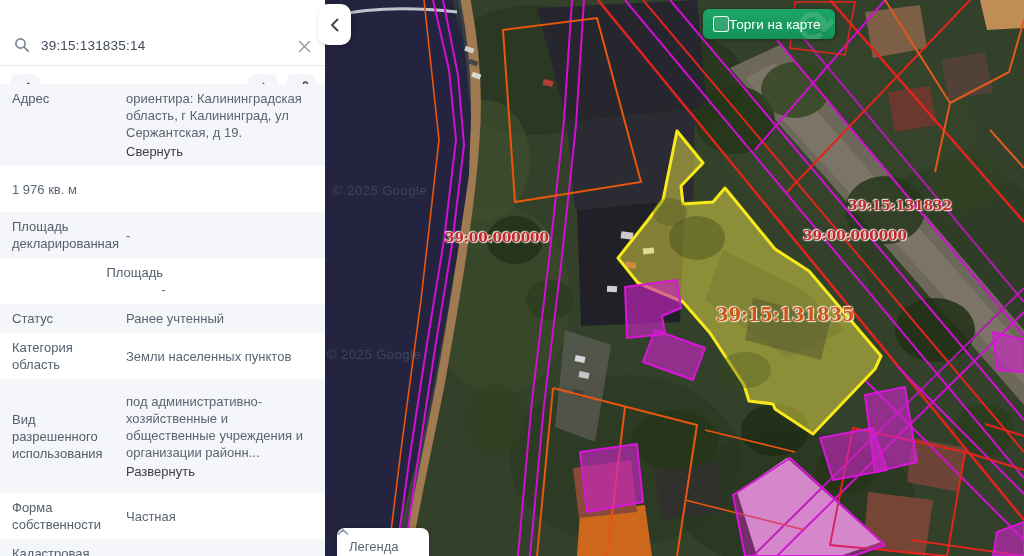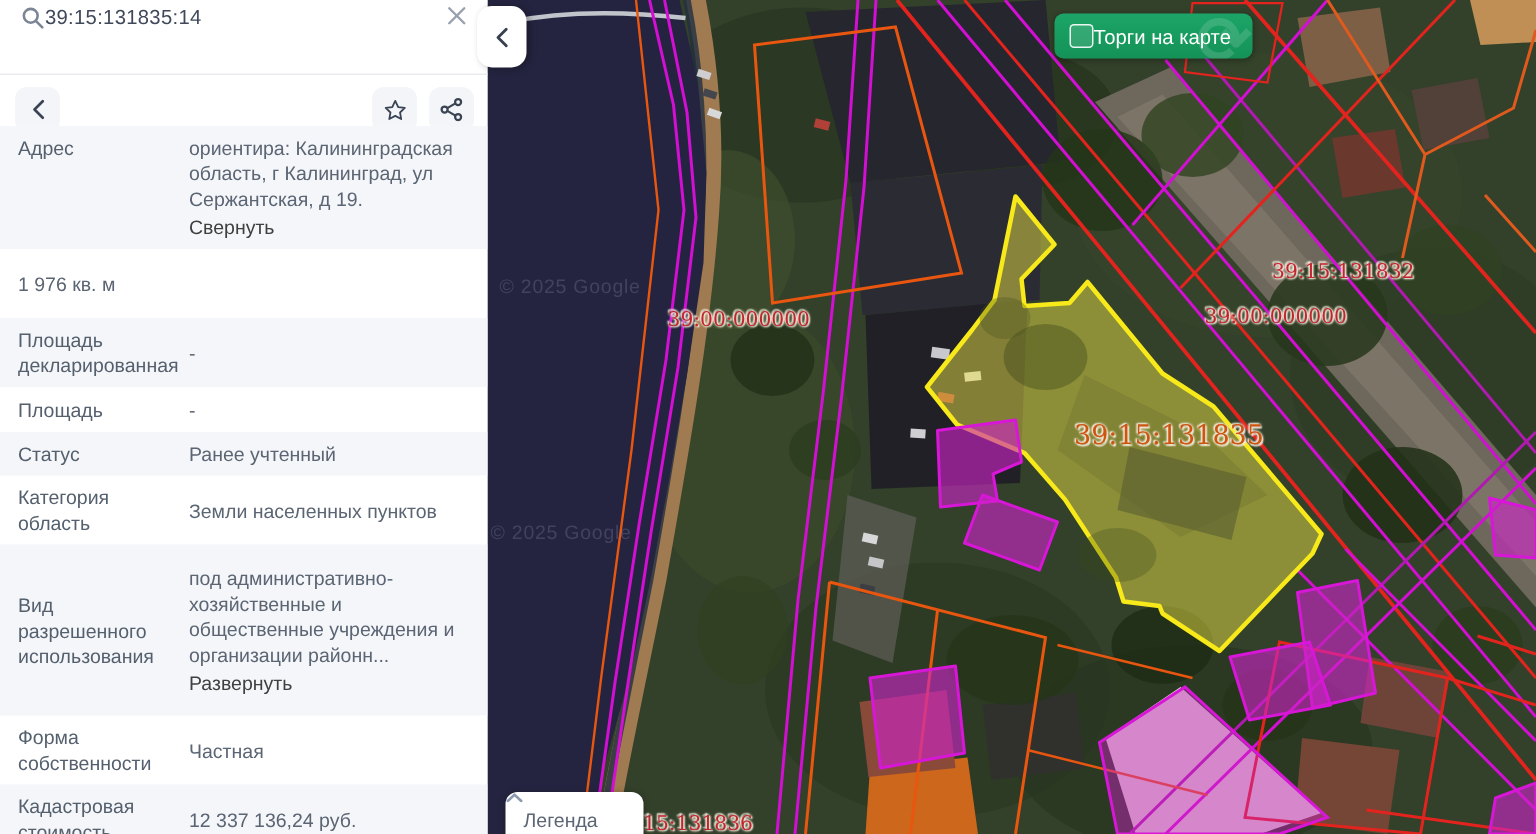--- a/index.html
+++ b/index.html
@@ -1,41 +1,41 @@
 <!DOCTYPE html>
 <html><head>
 <meta charset="utf-8">
 <style>
   html,body{margin:0;padding:0;background:#fff;}
   body{width:1024px;height:556px;font-family:"Liberation Sans",sans-serif;-webkit-font-smoothing:antialiased;}
   .app{position:relative;width:1024px;height:556px;overflow:hidden;background:#fff;}
 
   
   .sidebar{position:absolute;left:0;top:0;width:325px;height:556px;background:#fff;z-index:5;}
-  .search-row{height:41px;border-bottom:1px solid #e9ebef;display:flex;align-items:flex-start;padding:4px 14px;}
+  .search-row{height:41px;border-bottom:1px solid #e9ebef;display:flex;align-items:flex-end;padding:12px 14px;gap:11px;}
   .search-text{flex:1;font-size:13.5px;color:#40495a;letter-spacing:.2px;}
   .icon-btn{display:flex;align-items:center;justify-content:center;cursor:pointer;}
   .toolbar{position:relative;height:42px;}
   .tb-btn{position:absolute;top:8px;width:30px;height:30px;border-radius:8px;background:#f3f5f8;display:flex;align-items:center;justify-content:center;cursor:pointer;}
   .tb-back{left:10px;}
   .tb-star{right:47px;}
   .tb-share{right:9px;}
   .rows{position:absolute;top:84px;left:0;right:0;bottom:0;overflow:hidden;}
   .row{display:flex;align-items:center;box-sizing:border-box;padding:6px 10px 6px 12px;font-size:13px;line-height:17px;color:#5b6573;}
   .row.alt{background:#f4f6f9;}
   .row .lbl{width:108px;flex:none;padding-right:6px;color:#55606e;}
   .row .val{flex:1;color:#5b6573;}
   .row a.link{color:#404040;cursor:pointer;display:inline-block;margin-top:2px;}
-  .h82{min-height:82px;} .h46{min-height:46px;} .h30{min-height:30px;} .h28{min-height:28px;} .h114{min-height:114px;} .h40{min-height:40px;}
+  .h82{min-height:82px;} .h46{min-height:46px;} .h30{min-height:30px;flex-direction:column;} .h28{min-height:28px;} .h114{min-height:114px;} .h40{min-height:40px;}
 
   
   .map{position:absolute;left:325px;top:0;width:699px;height:556px;background:#2e3a26;overflow:hidden;}
   .map svg{position:absolute;left:0;top:0;}
-  .maplabel{position:absolute;font-family:"DejaVu Serif","Liberation Serif",serif;font-weight:normal;font-size:13.5px;white-space:nowrap;
-    text-shadow:0 0 2px #f2e8d8,0 0 2px #f2e8d8,1px 1px 1px rgba(250,240,225,.95),-1px -1px 1px rgba(250,240,225,.95);}
+  .maplabel{position:absolute;font-family:"DejaVu Serif","Liberation Serif",serif;font-weight:bold;font-size:13.5px;white-space:nowrap;
+    text-shadow:0 0 2px #f2e8d8,0 0 2px #f2e8d8,1px 1px 1px rgba(250,240,225,.95),-1px -1px 1px rgba(250,240,225,.95);margin-top:24px;}
   .lab-red{color:#c22530;}
   .lab-orange{color:#cd5512;font-size:18px;}
   .watermark{position:absolute;font-size:13px;color:rgba(170,175,205,.22);letter-spacing:.5px;}
 
   .torgi-btn{position:absolute;left:378px;top:9px;height:30px;padding:0 14px 0 10px;display:flex;align-items:center;gap:0;
     background:linear-gradient(180deg,#1ca567,#149257);border-radius:6px;color:#fff;font-size:13.5px;
     box-shadow:0 1px 4px rgba(0,0,0,.35);cursor:pointer;overflow:hidden;}
   .torgi-check{width:14px;height:14px;border:1.6px solid rgba(255,255,255,.9);border-radius:3px;background:rgba(255,255,255,.12);flex:none;}
   .torgi-deco{position:absolute;right:0px;top:-8px;font-size:44px;color:rgba(255,255,255,.14);font-weight:bold;pointer-events:none;}
 

